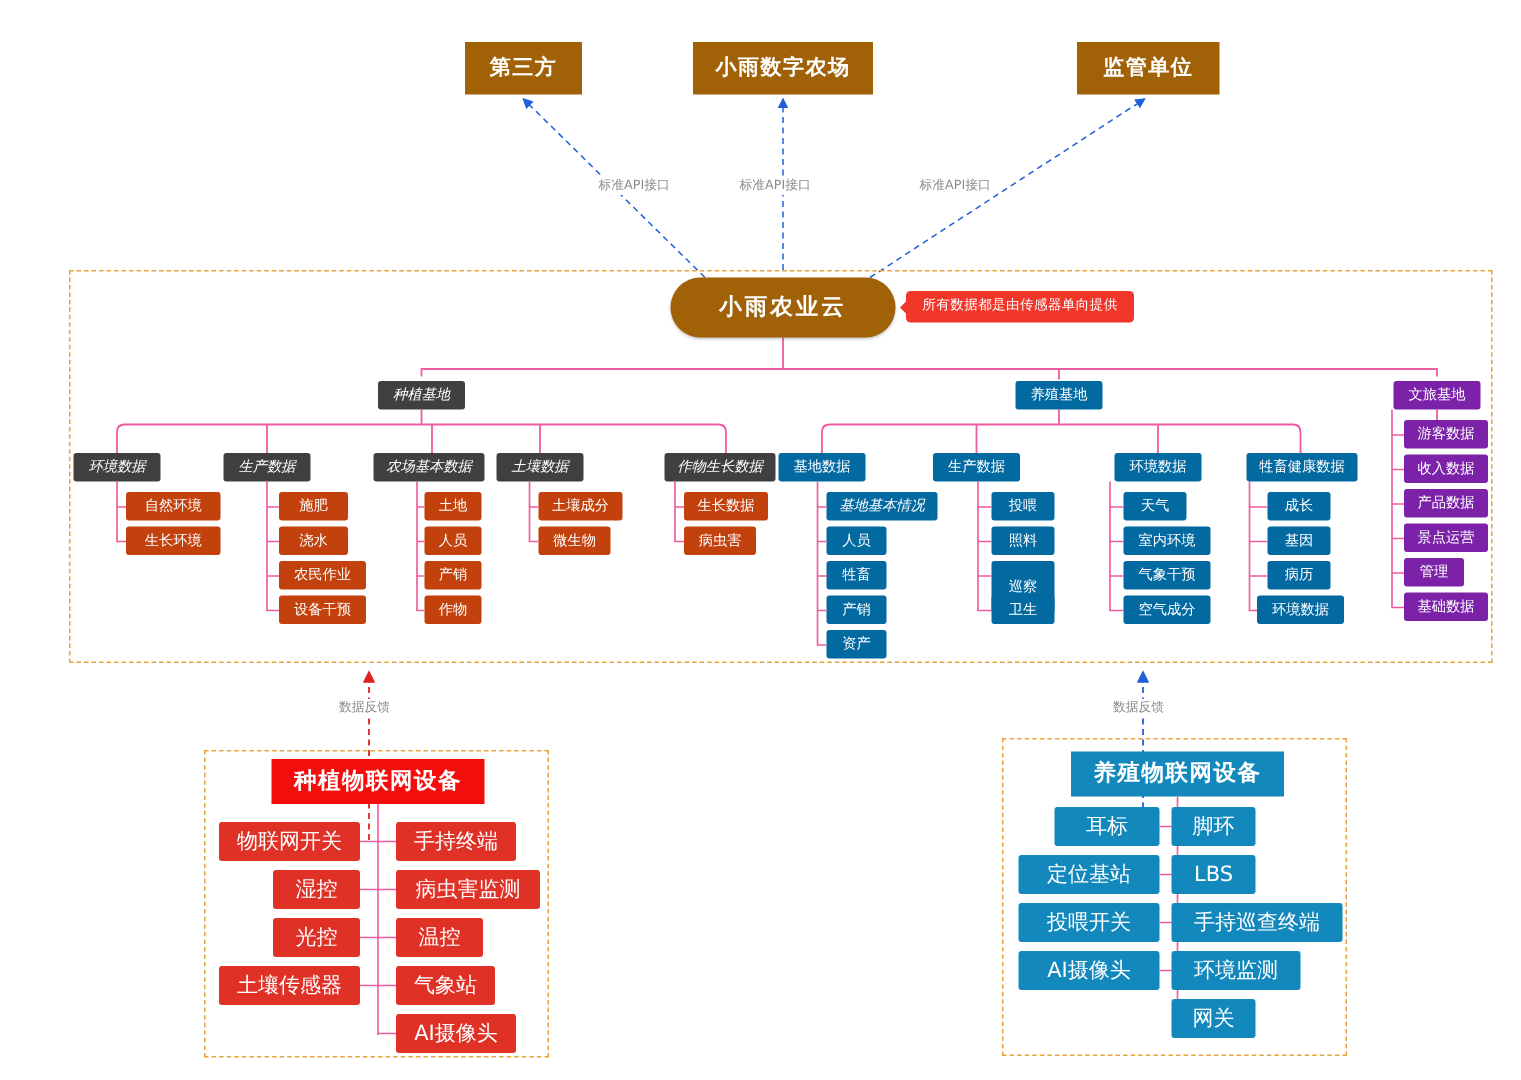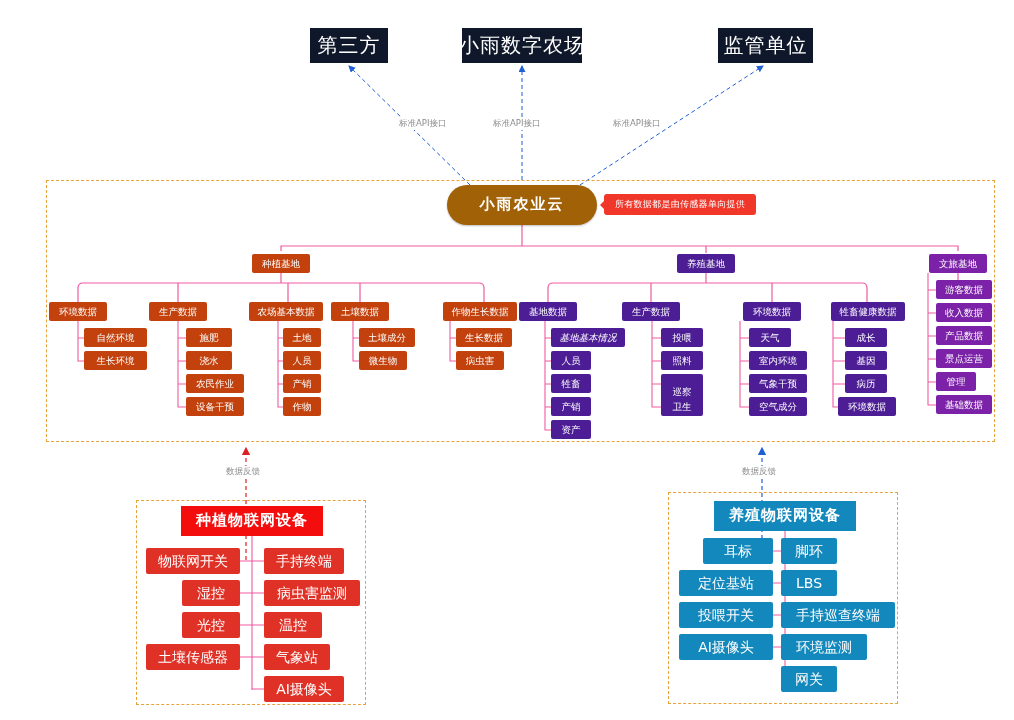--- a/index.html
+++ b/index.html
@@ -5,35 +5,35 @@
   html,body{margin:0;padding:0;background:#ffffff;}
   body{width:1014px;height:720px;font-family:"DejaVu Sans","Liberation Sans",sans-serif;}
   #stage{position:relative;width:1014px;height:720px;overflow:hidden;}
   #links{position:absolute;left:0;top:0;width:1014px;height:720px;}
 
   .box{position:absolute;box-sizing:border-box;display:flex;align-items:center;
        justify-content:center;color:#fff;text-align:center;line-height:1.05;
        white-space:nowrap;}
 
   
-  .topbox{background:#0f172a;font-size:20px;font-weight:normal;letter-spacing:1px;}
+  .topbox{background:#a16207;font-size:14px;font-weight:bold;letter-spacing:1px;}
 
   
   .cloud{background:#a16207;border-radius:22px;font-size:15px;font-weight:bold;
          letter-spacing:2px;box-shadow:0 1px 2px rgba(0,0,0,.25);}
 
   
   .callout{background:#f0372a;border-radius:3px;font-size:9px;letter-spacing:.3px;}
   .callout:after{content:"";position:absolute;left:-7px;top:50%;margin-top:-5px;
       border:5px solid transparent;border-right-color:#f0372a;border-left:3px solid transparent;}
 
   
-  .n-red{background:#c2410c;border-radius:2px;font-size:9.5px;}
+  .n-red{background:#404040;border-radius:2px;font-size:9.5px;font-style:italic;}
   .n-red2{background:#c2410c;border-radius:2px;font-size:9.5px;}
-  .n-blue{background:#4c1d95;border-radius:2px;font-size:9.5px;text-align:center;}
+  .n-blue{background:#0369a1;border-radius:2px;font-size:9.5px;text-align:center;}
   .n-purple{background:#7b22a8;border-radius:2px;font-size:9.5px;}
 
   
   .dash-orange{position:absolute;border:1.5px dashed #e8a33d;box-sizing:border-box;}
 
   
   .hdr-red{background:#f40d0d;font-size:15px;font-weight:bold;letter-spacing:1px;}
   .hdr-blue{background:#1288bd;font-size:15px;font-weight:bold;letter-spacing:1px;}
   .leaf-red{background:#e03127;font-size:14px;border-radius:2px;}
   .leaf-blue{background:#1288bd;font-size:14px;border-radius:2px;}

